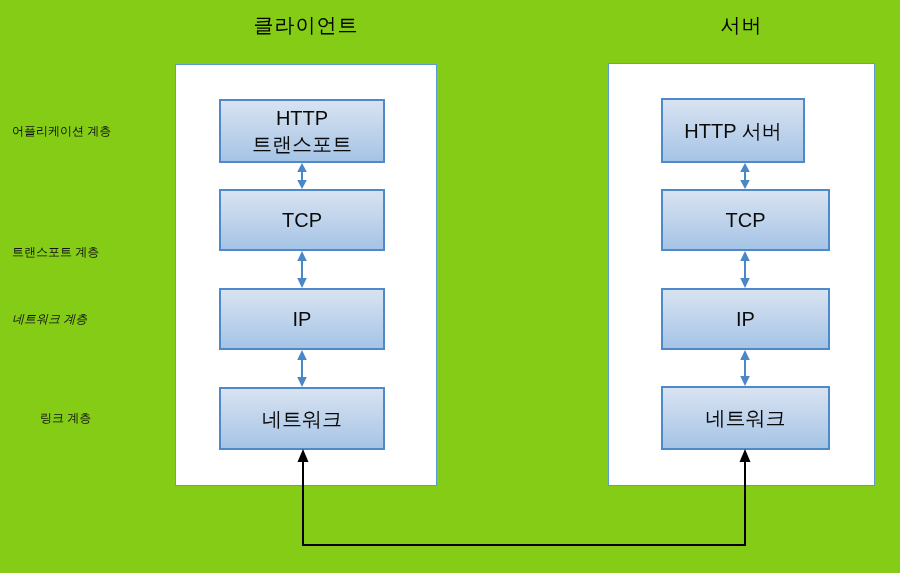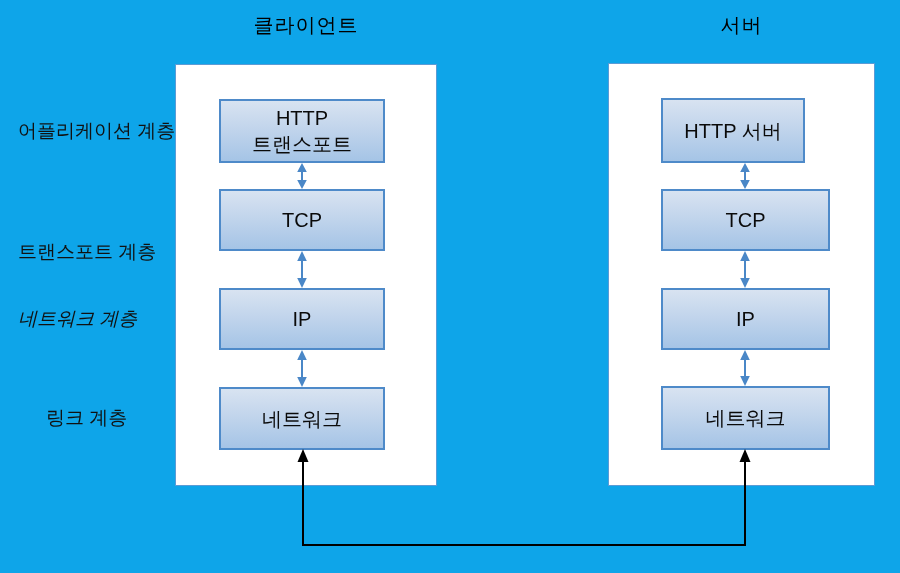--- a/index.html
+++ b/index.html
@@ -5,21 +5,21 @@
   html, body {
     margin: 0;
     padding: 0;
     background: #ffffff;
     font-family: "Liberation Sans", "DejaVu Sans", sans-serif;
   }
   .canvas {
     position: relative;
     width: 900px;
     height: 573px;
-    background: #0ea5e9;
+    background: #84cc16;
     overflow: hidden;
   }
   .col-title {
     position: absolute;
     top: 11px;
     height: 28px;
     line-height: 28px;
     text-align: center;
     font-size: 20px;
     color: #000000;
@@ -40,24 +40,24 @@
     align-items: center;
     justify-content: center;
     text-align: center;
     font-size: 20px;
     color: #0a0a0a;
     line-height: 26px;
     white-space: pre-line;
   }
   .side-label {
     position: absolute;
-    left: 18px;
+    left: 12px;
     height: 20px;
     line-height: 20px;
-    font-size: 19px;
+    font-size: 12px;
     color: #111111;
     white-space: nowrap;
   }
   .varrow {
     position: absolute;
     display: block;
   }
   .connector-svg {
     position: absolute;
     left: 0;

